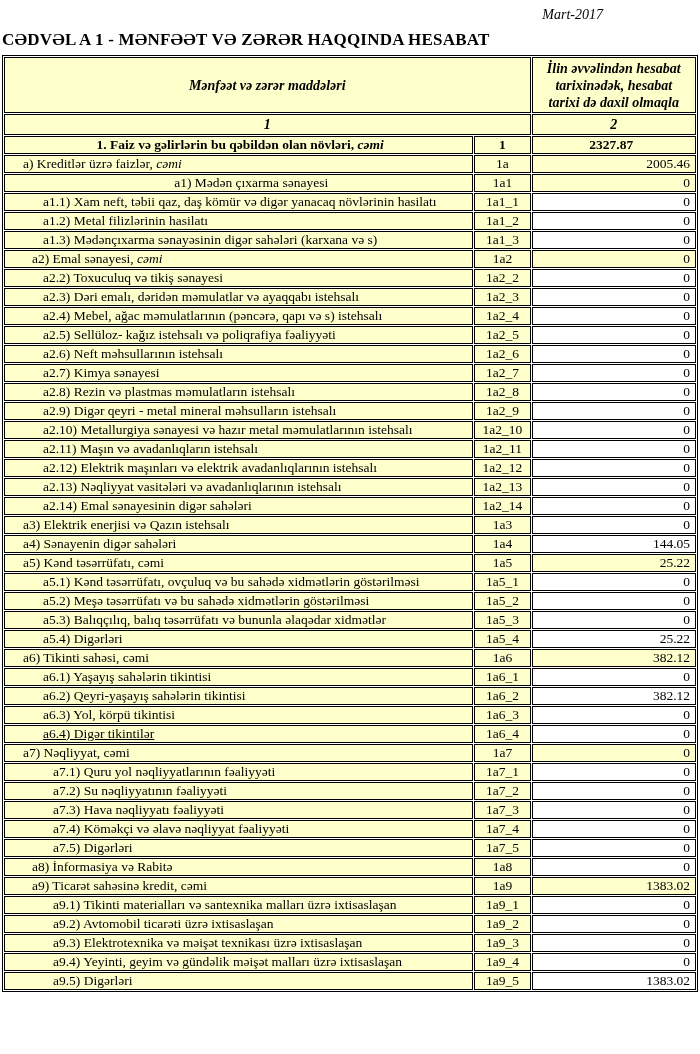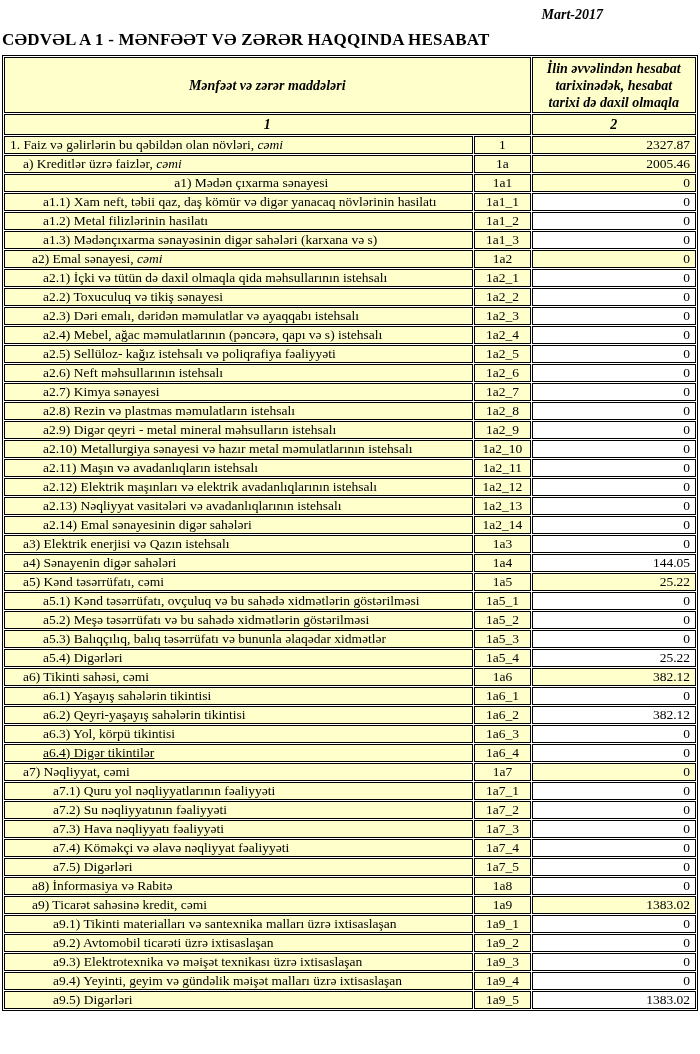--- a/index.html
+++ b/index.html
@@ -5,21 +5,21 @@
   :root { --yellow: #FFFFCC; }
   html, body { margin: 0; padding: 0; background: #ffffff; }
   body {
     width: 700px; height: 1054px; overflow: hidden;
     font-family: "Liberation Serif", "DejaVu Serif", serif;
     color: #000;
   }
   .page { width: 700px; height: 1054px; box-sizing: border-box; padding: 0 2px; }
 
   .period {
-    text-align: right; font-weight: bold; font-style: italic;
+    text-align: right; font-weight: normal; font-style: italic;
     font-size: 14px; padding: 7px 95px 0 0; line-height: 16px;
   }
   .title {
     text-align: left; font-weight: bold; font-size: 17px;
     margin: 7px 0 5px 0; line-height: 20px; letter-spacing: .2px;
   }
   .note {
     text-align: right; font-style: italic; font-size: 13.5px;
     line-height: 15px; padding-right: 2px; margin-bottom: 1px;
   }
@@ -49,21 +49,21 @@
     background: var(--yellow); text-align: left;
     white-space: nowrap; overflow: hidden; padding-right: 2px;
   }
   td.label.wrap { white-space: normal; line-height: 16px; }
   td.code  { background: var(--yellow); text-align: center; }
   td.value {
     background: #ffffff; text-align: right;
     padding-right: 5px; vertical-align: top;
   }
   td.value.total { background: var(--yellow); }
-  tr.bold td { font-weight: normal; }
+  tr.bold td { font-weight: bold; text-align: center; }
   .it { font-style: italic; }
 </style>
 </head>
 <body>
 
 <div class="page">
   <div class="period">Mart-2017</div>
   <div class="title">CƏDVƏL A 1 - MƏNFƏƏT VƏ ZƏRƏR HAQQINDA HESABAT</div>
 
   <table class="report">
@@ -118,25 +118,20 @@
     <td class="code">1a1_3</td>
     <td class="value">0</td>
   </tr>
 
   <tr>
     <td class="label" style="text-indent: 27px;"><span class="t">a2) Emal sənayesi, </span><span class="it">cəmi</span></td>
     <td class="code">1a2</td>
     <td class="value total">0</td>
   </tr>
 
-  <tr>
-    <td class="label" style="text-indent: 38px;"><span class="t">a2.1) İçki və tütün də daxil olmaqla qida məhsullarının istehsalı</span><span class="it"></span></td>
-    <td class="code">1a2_1</td>
-    <td class="value">0</td>
-  </tr>
 
   <tr>
     <td class="label" style="text-indent: 38px;"><span class="t">a2.2) Toxuculuq və tikiş sənayesi</span><span class="it"></span></td>
     <td class="code">1a2_2</td>
     <td class="value">0</td>
   </tr>
 
   <tr>
     <td class="label" style="text-indent: 38px;"><span class="t">a2.3) Dəri emalı, dəridən məmulatlar və ayaqqabı istehsalı</span><span class="it"></span></td>
     <td class="code">1a2_3</td>

